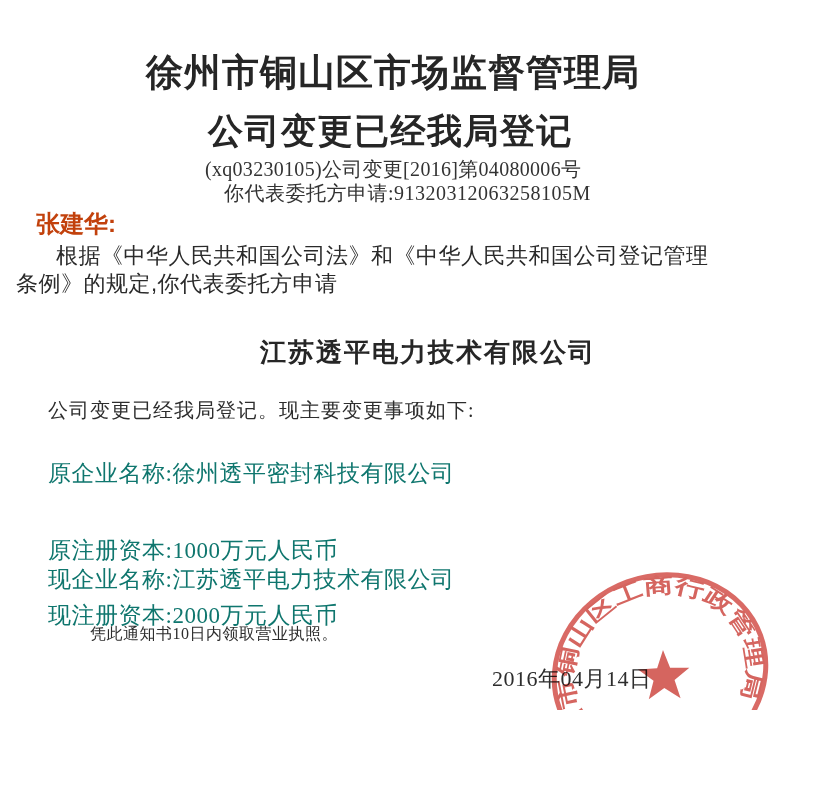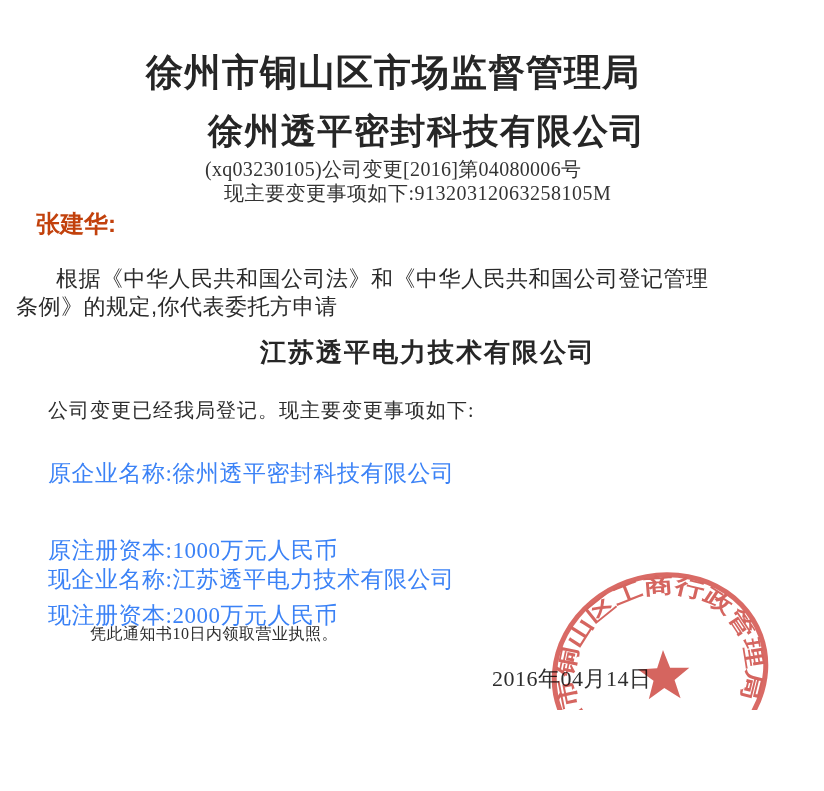--- a/index.html
+++ b/index.html
@@ -45,35 +45,35 @@
     font-size: 24px; font-weight: 600;
     color: #c2410c;
   }
   .intro {
     position: absolute;
     left: 16px; top: 242px; width: 740px;
     font-size: 22px; font-weight: 500; line-height: 28px;
     color: #2a2a2a;
     letter-spacing: 0.5px;
   }
-  .intro .line1 { padding-left: 40px; margin-top: 23px; }
+  .intro .line1 { padding-left: 40px; }
   .company-name {
     left: 260px; top: 335px;
     font-size: 26px; font-weight: bold; letter-spacing: 2px;
     color: #262626;
   }
   .statement {
     left: 48px; top: 397px;
     font-size: 20px; letter-spacing: 1px;
     color: #2d2d2d;
   }
   .change-item {
     left: 48px;
     font-size: 23px; letter-spacing: 0.5px;
-    color: #3b82f6;
+    color: #0f766e;
   }
   .item-0 { top: 458px; }
   .item-1 { top: 500px; margin-top: 35px; }
   .item-2 { top: 564px; }
   .item-3 { top: 584px; margin-top: 16px; }
   .note {
     left: 90px; top: 624px;
     font-size: 16px; letter-spacing: 0.5px;
     color: #2d2d2d;
   }
@@ -92,25 +92,25 @@
     opacity: 0.88;
   }
 </style>
 </head>
 <body>
 
 <div class="page">
 
   <div class="abs hei authority">徐州市铜山区市场监督管理局</div>
 
-  <div class="abs hei doc-title">徐州透平密封科技有限公司</div>
+  <div class="abs hei doc-title">公司变更已经我局登记</div>
 
   <div class="abs song doc-number">(xq03230105)公司变更[2016]第04080006号</div>
 
-  <div class="abs song credit-code">现主要变更事项如下:91320312063258105M</div>
+  <div class="abs song credit-code">你代表委托方申请:91320312063258105M</div>
 
   <div class="abs hei addressee">张建华:</div>
 
   <div class="intro hei">
     <div class="line1">根据《中华人民共和国公司法》和《中华人民共和国公司登记管理</div>
     <div class="line2">条例》的规定,你代表委托方申请</div>
   </div>
 
   <div class="abs hei company-name">江苏透平电力技术有限公司</div>
 

